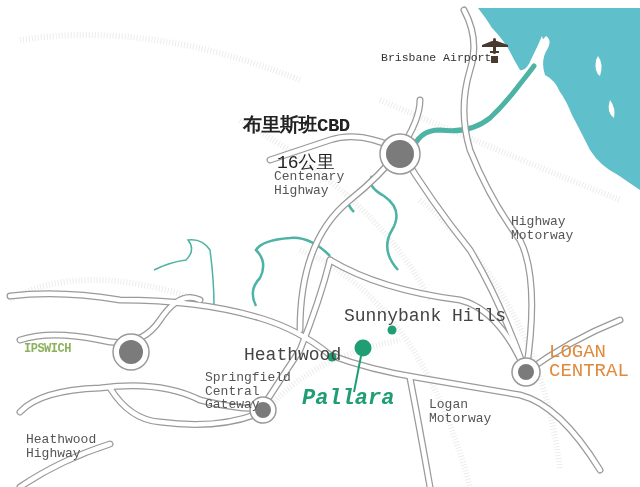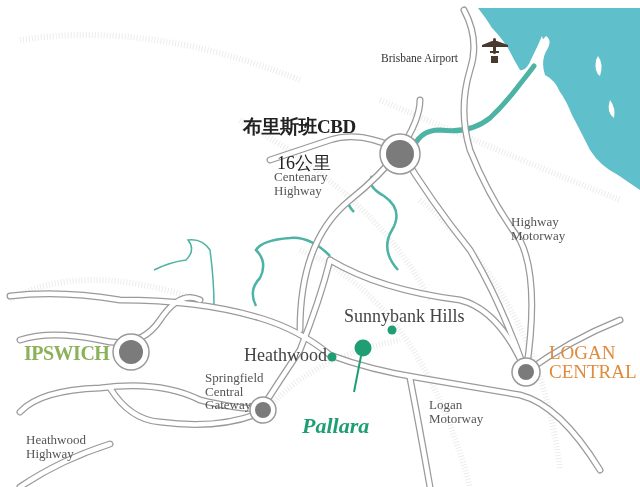--- a/index.html
+++ b/index.html
@@ -1,23 +1,23 @@
 <!DOCTYPE html>
 <html><head>
 <meta charset="utf-8">
 <style>
   html, body { margin:0; padding:0; background:#ffffff; }
-  #map { position:relative; width:640px; height:487px; overflow:hidden; background:#ffffff; font-family:Liberation Serif, serif; }
+  #map { position:relative; width:640px; height:487px; overflow:hidden; background:#ffffff; font-family:Liberation Mono, monospace; }
   #map svg.base { position:absolute; left:0; top:0; }
   .lbl { position:absolute; white-space:nowrap; line-height:1.05; }
   .road-label { color:#555555; font-size:13px; }
   .place-gray { color:#444444; font-size:18px; }
   .cbd-title { color:#222222; font-size:19px; font-weight:bold; letter-spacing:-0.5px; }
   .cbd-dist { color:#222222; font-size:18px; }
-  .ipswich { color:#8bb15a; font-size:20px; font-weight:bold; letter-spacing:-0.5px; }
+  .ipswich { color:#8bb15a; font-size:12px; font-weight:bold; letter-spacing:-0.5px; }
   .logan { color:#e08a3c; font-size:19px; line-height:1.0; }
   .pallara { color:#1f9e74; font-size:22px; font-style:italic; font-weight:bold; }
   .airport { color:#333333; font-size:11.5px; }
 </style>
 </head>
 <body>
 
 <div id="map">
   <svg class="base" width="640" height="487" viewBox="0 0 640 487">
     <defs>
@@ -130,21 +130,21 @@
 
   <div class="lbl place-gray" style="left:344px;top:307px;">Sunnybank Hills</div>
   <div class="lbl place-gray" style="left:244px;top:346px;">Heathwood</div>
 
   <div class="lbl road-label" style="left:205px;top:371px;">
     <div>Springfield</div>
     <div>Central</div>
     <div>Gateway</div>
   </div>
 
-  <div class="lbl pallara" style="left:302px;top:414px;text-align:center;">Pallara</div>
+  <div class="lbl pallara" style="left:302px;top:387px;text-align:center;">Pallara</div>
 
   <div class="lbl road-label" style="left:429px;top:398px;">
     <div>Logan</div>
     <div>Motorway</div>
   </div>
 
   <div class="lbl logan" style="left:549px;top:343px;">
     <div>LOGAN</div>
     <div>CENTRAL</div>
   </div>

